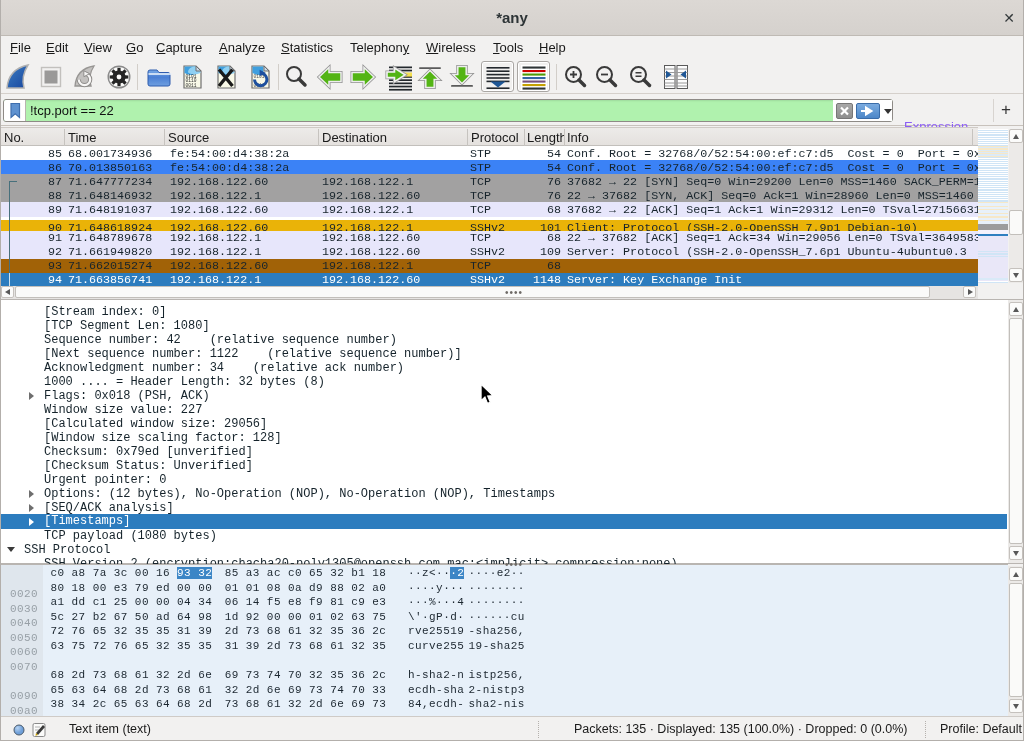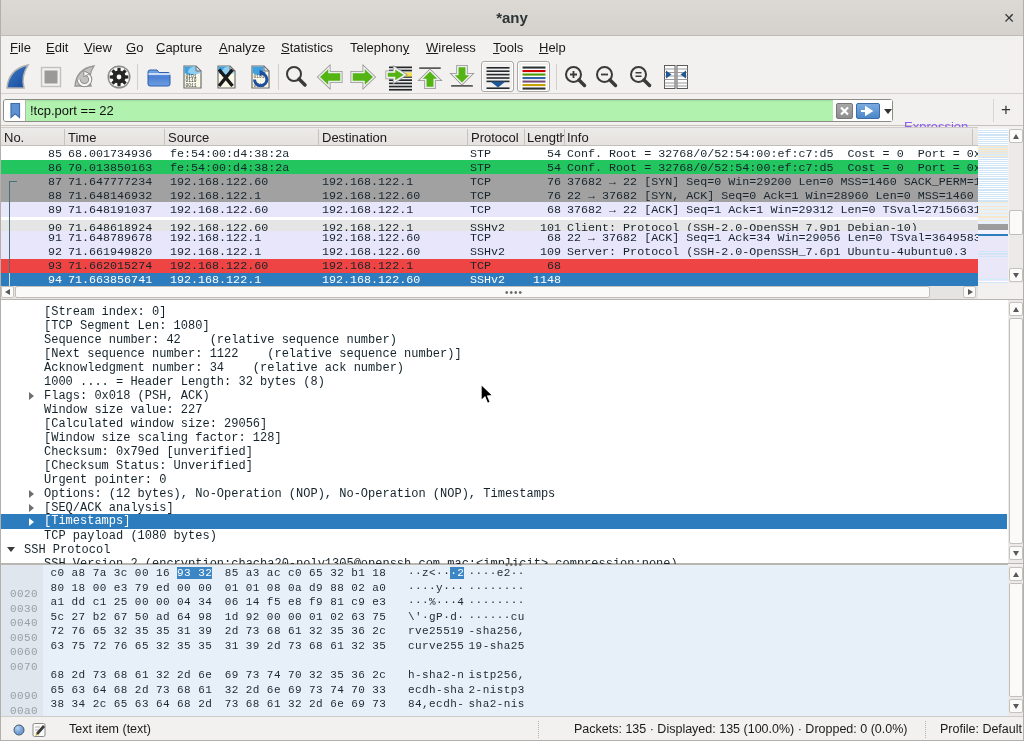--- a/index.html
+++ b/index.html
@@ -276,29 +276,29 @@
     <i style="left:64px"></i>
       <i style="left:164px"></i>
       <i style="left:318px"></i>
     <i style="left:467px"></i>
       <i style="left:524px"></i>
       <i style="left:564px"></i>
       <i style="left:972px"></i>
   </div>
   <div id="plrows" class="mono">
     <div class="prow" style="top:0px;background:#fff"><span class="c-no">85</span><span class="c-ti">68.001734936</span><span class="c-sr">fe:54:00:d4:38:2a</span><span class="c-ds"></span><span class="c-pr">STP</span><span class="c-le">54</span><span class="c-in">Conf. Root = 32768/0/52:54:00:ef:c7:d5  Cost = 0  Port = 0x8001</span></div>
-    <div class="prow" style="top:14.1px;background:#22c55e"><span class="c-no">86</span><span class="c-ti">70.013850163</span><span class="c-sr">fe:54:00:d4:38:2a</span><span class="c-ds"></span><span class="c-pr">STP</span><span class="c-le">54</span><span class="c-in">Conf. Root = 32768/0/52:54:00:ef:c7:d5  Cost = 0  Port = 0x8001</span></div>
+    <div class="prow" style="top:14.1px;background:#3b82f6"><span class="c-no">86</span><span class="c-ti">70.013850163</span><span class="c-sr">fe:54:00:d4:38:2a</span><span class="c-ds"></span><span class="c-pr">STP</span><span class="c-le">54</span><span class="c-in">Conf. Root = 32768/0/52:54:00:ef:c7:d5  Cost = 0  Port = 0x8001</span></div>
     <div class="prow" style="top:28.2px;background:#a2a1a1"><span class="c-no">87</span><span class="c-ti">71.647777234</span><span class="c-sr">192.168.122.60</span><span class="c-ds">192.168.122.1</span><span class="c-pr">TCP</span><span class="c-le">76</span><span class="c-in">37682 → 22 [SYN] Seq=0 Win=29200 Len=0 MSS=1460 SACK_PERM=1 TSval=2715663191 TSecr=0 WS=128</span></div>
     <div class="prow" style="top:42.3px;background:#a2a1a1"><span class="c-no">88</span><span class="c-ti">71.648146932</span><span class="c-sr">192.168.122.1</span><span class="c-ds">192.168.122.60</span><span class="c-pr">TCP</span><span class="c-le">76</span><span class="c-in">22 → 37682 [SYN, ACK] Seq=0 Ack=1 Win=28960 Len=0 MSS=1460 SACK_PERM=1</span></div>
     <div class="prow" style="top:56.4px;background:#e7e6fb"><span class="c-no">89</span><span class="c-ti">71.648191037</span><span class="c-sr">192.168.122.60</span><span class="c-ds">192.168.122.1</span><span class="c-pr">TCP</span><span class="c-le">68</span><span class="c-in">37682 → 22 [ACK] Seq=1 Ack=1 Win=29312 Len=0 TSval=2715663191 TSecr=364</span></div>
-    <div class="prow" style="top:74px;background:#e5e5e5"><span class="c-no">90</span><span class="c-ti">71.648618924</span><span class="c-sr">192.168.122.60</span><span class="c-ds">192.168.122.1</span><span class="c-pr">SSHv2</span><span class="c-le">101</span><span class="c-in">Client: Protocol (SSH-2.0-OpenSSH_7.9p1 Debian-10)</span></div>
+    <div class="prow" style="top:74px;background:#eab308"><span class="c-no">90</span><span class="c-ti">71.648618924</span><span class="c-sr">192.168.122.60</span><span class="c-ds">192.168.122.1</span><span class="c-pr">SSHv2</span><span class="c-le">101</span><span class="c-in">Client: Protocol (SSH-2.0-OpenSSH_7.9p1 Debian-10)</span></div>
     <div class="prow" style="top:84.6px;background:#e7e6fb"><span class="c-no">91</span><span class="c-ti">71.648789678</span><span class="c-sr">192.168.122.1</span><span class="c-ds">192.168.122.60</span><span class="c-pr">TCP</span><span class="c-le">68</span><span class="c-in">22 → 37682 [ACK] Seq=1 Ack=34 Win=29056 Len=0 TSval=36495831</span></div>
     <div class="prow" style="top:98.7px;background:#e7e6fb"><span class="c-no">92</span><span class="c-ti">71.661949820</span><span class="c-sr">192.168.122.1</span><span class="c-ds">192.168.122.60</span><span class="c-pr">SSHv2</span><span class="c-le">109</span><span class="c-in">Server: Protocol (SSH-2.0-OpenSSH_7.6p1 Ubuntu-4ubuntu0.3</span></div>
-    <div class="prow" style="top:112.8px;background:#ef4444"><span class="c-no">93</span><span class="c-ti">71.662015274</span><span class="c-sr">192.168.122.60</span><span class="c-ds">192.168.122.1</span><span class="c-pr">TCP</span><span class="c-le">68</span></div>
-    <div class="prow" style="top:126.9px;background:#2c7cbe;color:#fff"><span class="c-no">94</span><span class="c-ti">71.663856741</span><span class="c-sr">192.168.122.1</span><span class="c-ds">192.168.122.60</span><span class="c-pr">SSHv2</span><span class="c-le">1148</span></div>
+    <div class="prow" style="top:112.8px;background:#a16207"><span class="c-no">93</span><span class="c-ti">71.662015274</span><span class="c-sr">192.168.122.60</span><span class="c-ds">192.168.122.1</span><span class="c-pr">TCP</span><span class="c-le">68</span></div>
+    <div class="prow" style="top:126.9px;background:#2c7cbe;color:#fff"><span class="c-no">94</span><span class="c-ti">71.663856741</span><span class="c-sr">192.168.122.1</span><span class="c-ds">192.168.122.60</span><span class="c-pr">SSHv2</span><span class="c-le">1148</span><span class="c-in">Server: Key Exchange Init</span></div>
     <div class="abs" style="left:9px;top:35px;width:1px;height:92px;background:#47707c"></div>
     <div class="abs" style="left:9px;top:35px;width:8px;height:1px;background:#47707c"></div>
     <div class="abs" style="left:9px;top:127px;width:1px;height:14px;background:#cfe2ee"></div>
   </div>
   <div id="minimap" class="abs" style="left:978px;top:129px;width:30px;height:154px;background:repeating-linear-gradient(#ffffff 0px,#ffffff 1.1px,#d0e5f6 1.1px,#d0e5f6 2.2px)">
     <div class="abs" style="left:0;top:17px;width:30px;height:11px;background:repeating-linear-gradient(#f6e8c8 0px,#f6e8c8 1.2px,#dceaf6 1.2px,#dceaf6 2.4px)"></div>
     <div class="abs" style="left:0;top:73px;width:30px;height:22px;background:repeating-linear-gradient(#f6e8c8 0px,#f6e8c8 1.2px,#e8f1fa 1.2px,#e8f1fa 3.6px)"></div>
     <div class="abs" style="left:0;top:95px;width:30px;height:5.5px;background:#9c9c9c"></div>
     <div class="abs" style="left:0;top:100.5px;width:30px;height:4.5px;background:#f4f2fc"></div>
     <div class="abs" style="left:0;top:105px;width:30px;height:2px;background:#2f7fc0"></div>

